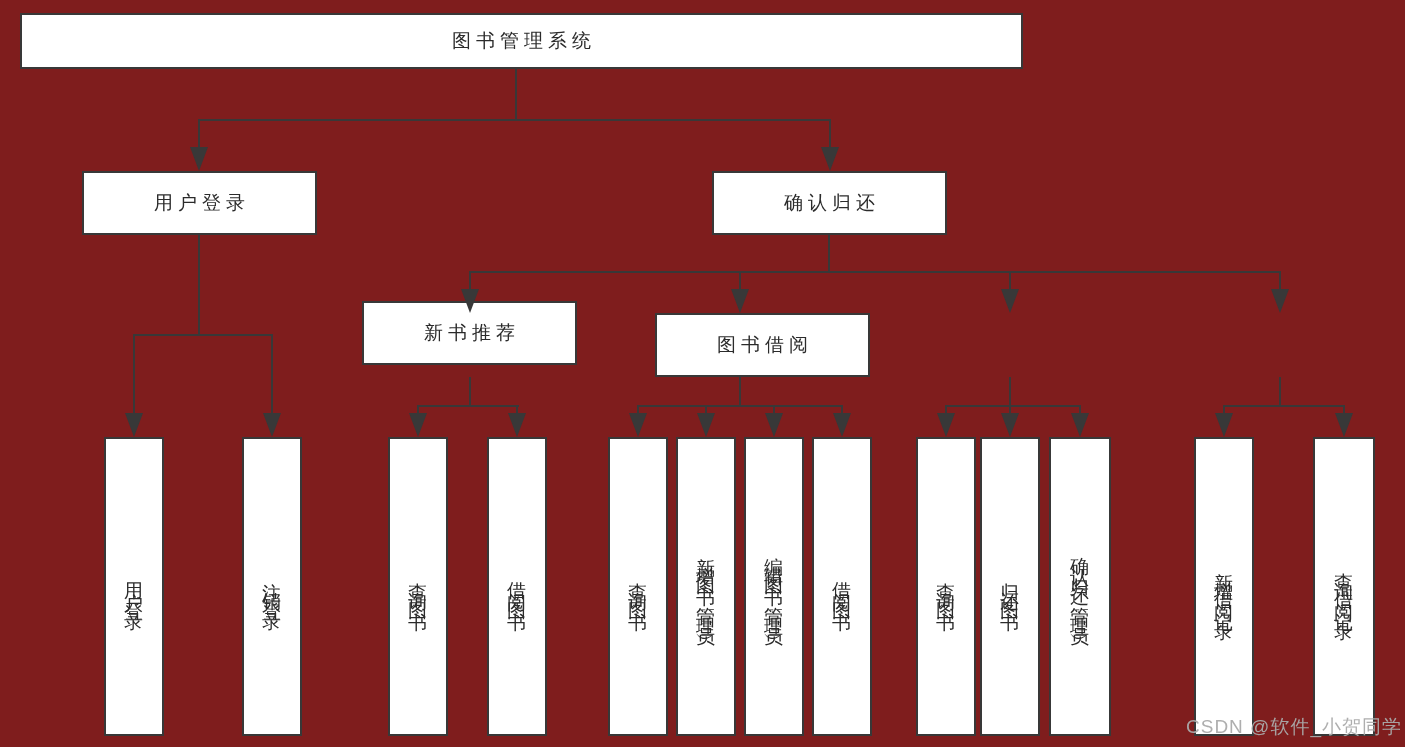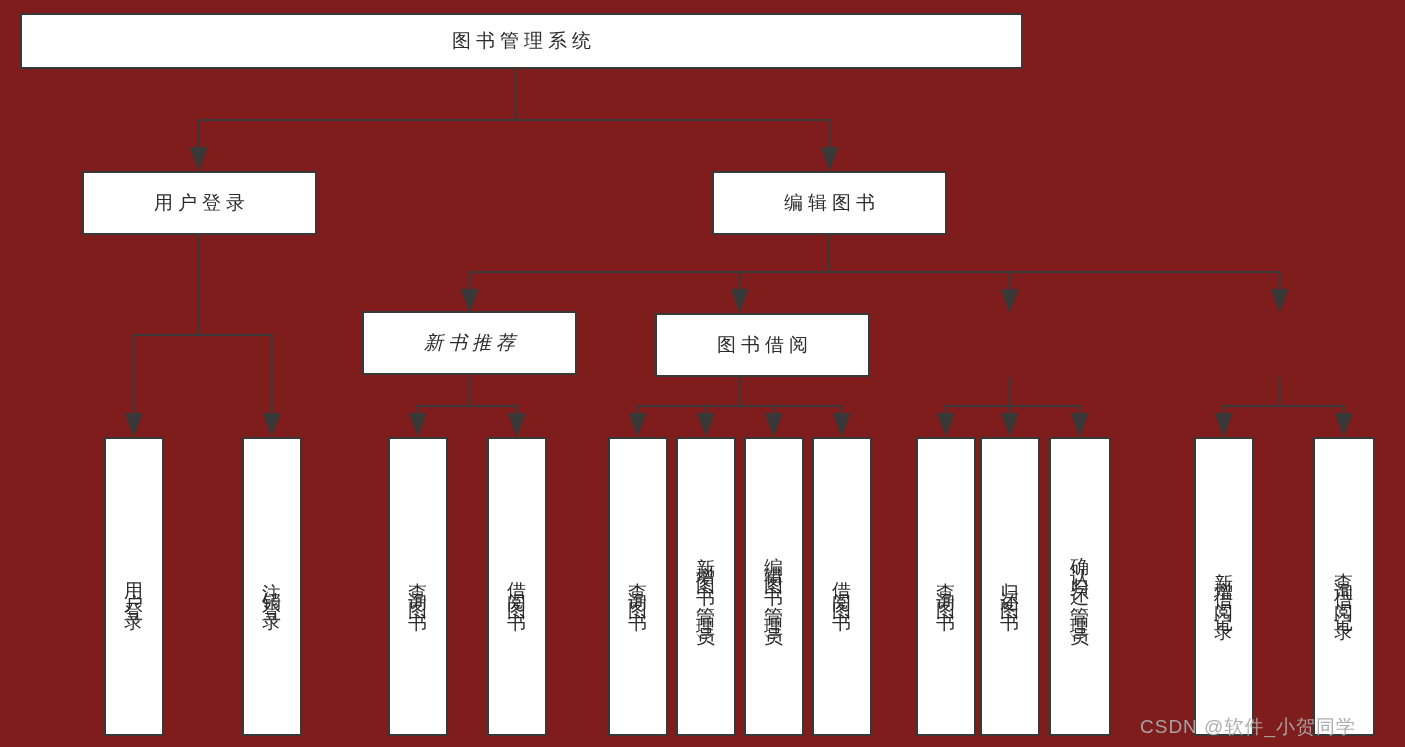--- a/index.html
+++ b/index.html
@@ -18,35 +18,35 @@
     font-size:19px; letter-spacing:10px; line-height:1;
   }
   .vline { position:absolute; width:2px; background:#383838; }
   .hline { position:absolute; height:2px; background:#383838; }
   .arrow {
     position:absolute; width:0; height:0;
     border-left:9px solid transparent; border-right:9px solid transparent;
     border-top:24px solid #383838;
   }
   .watermark {
-    position:absolute; left:1140px; top:714px;
+    position:absolute; left:1186px; top:714px;
     font-size:19px; color:rgba(170,170,170,0.95); white-space:nowrap; letter-spacing:1px;
   }
 </style>
 </head>
 <body>
 
 <div class="canvas">
 
   <div class="box hbox" style="left:20px; top:13px; width:1003px; height:56px;">图书管理系统</div>
 
   <div class="box hbox" style="left:82px; top:171px; width:235px; height:64px;">用户登录</div>
-  <div class="box hbox" style="left:712px; top:171px; width:235px; height:64px;">编辑图书</div>
+  <div class="box hbox" style="left:712px; top:171px; width:235px; height:64px;">确认归还</div>
 
-  <div class="box hbox" style="left:362px; top:311px; width:215px; height:64px;font-style:italic;">新书推荐</div>
+  <div class="box hbox" style="left:362px; top:301px; width:215px; height:64px;">新书推荐</div>
   <div class="box hbox" style="left:655px; top:313px; width:215px; height:64px;">图书借阅</div>
 
   <div class="box vbox" style="left:104px; top:437px; width:60px; height:299px;">用户登录</div>
   <div class="box vbox" style="left:242px; top:437px; width:60px; height:299px;">注销登录</div>
 
   <div class="box vbox" style="left:388px; top:437px; width:60px; height:299px;">查询图书</div>
   <div class="box vbox" style="left:487px; top:437px; width:60px; height:299px;">借阅图书</div>
 
   <div class="box vbox" style="left:608px; top:437px; width:60px; height:299px;">查询图书</div>
   <div class="box vbox" style="left:676px; top:437px; width:60px; height:299px;">新增图书（管理员）</div>

